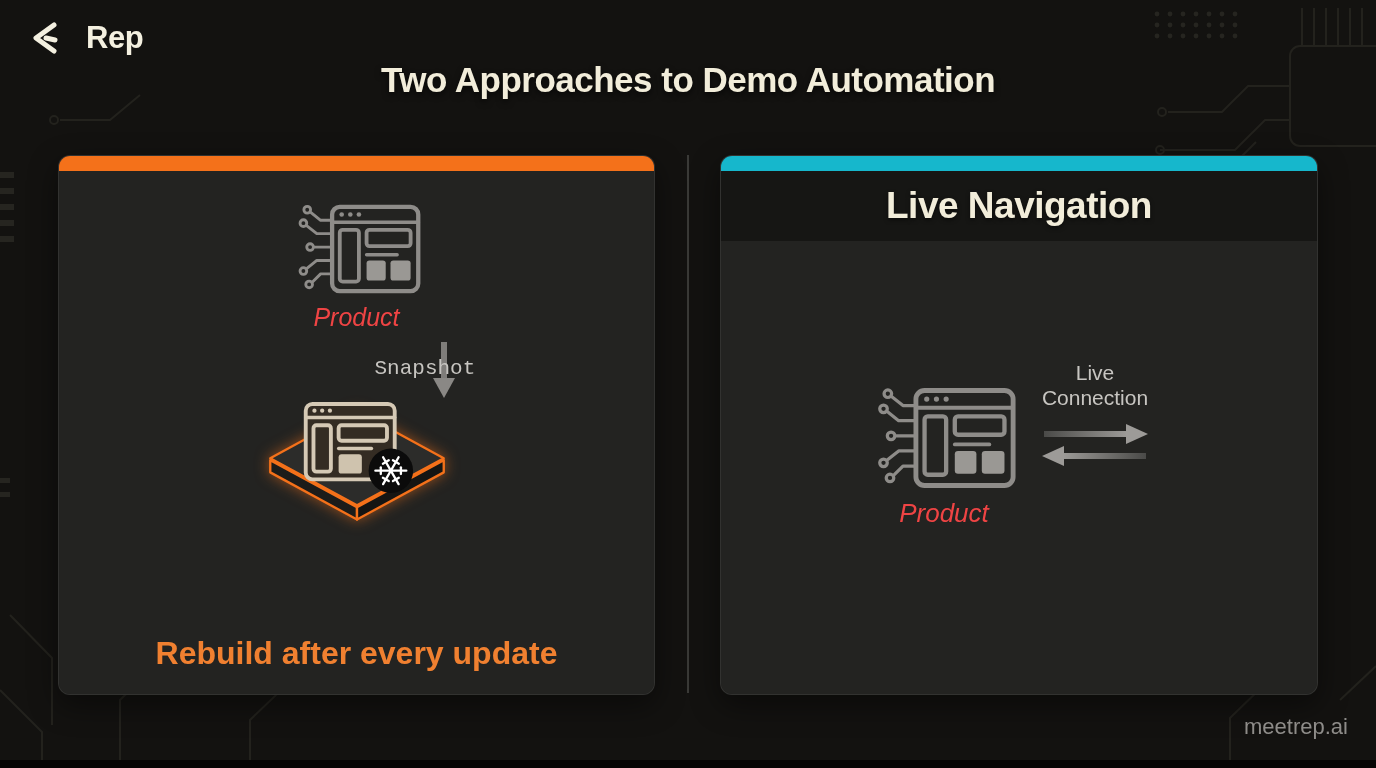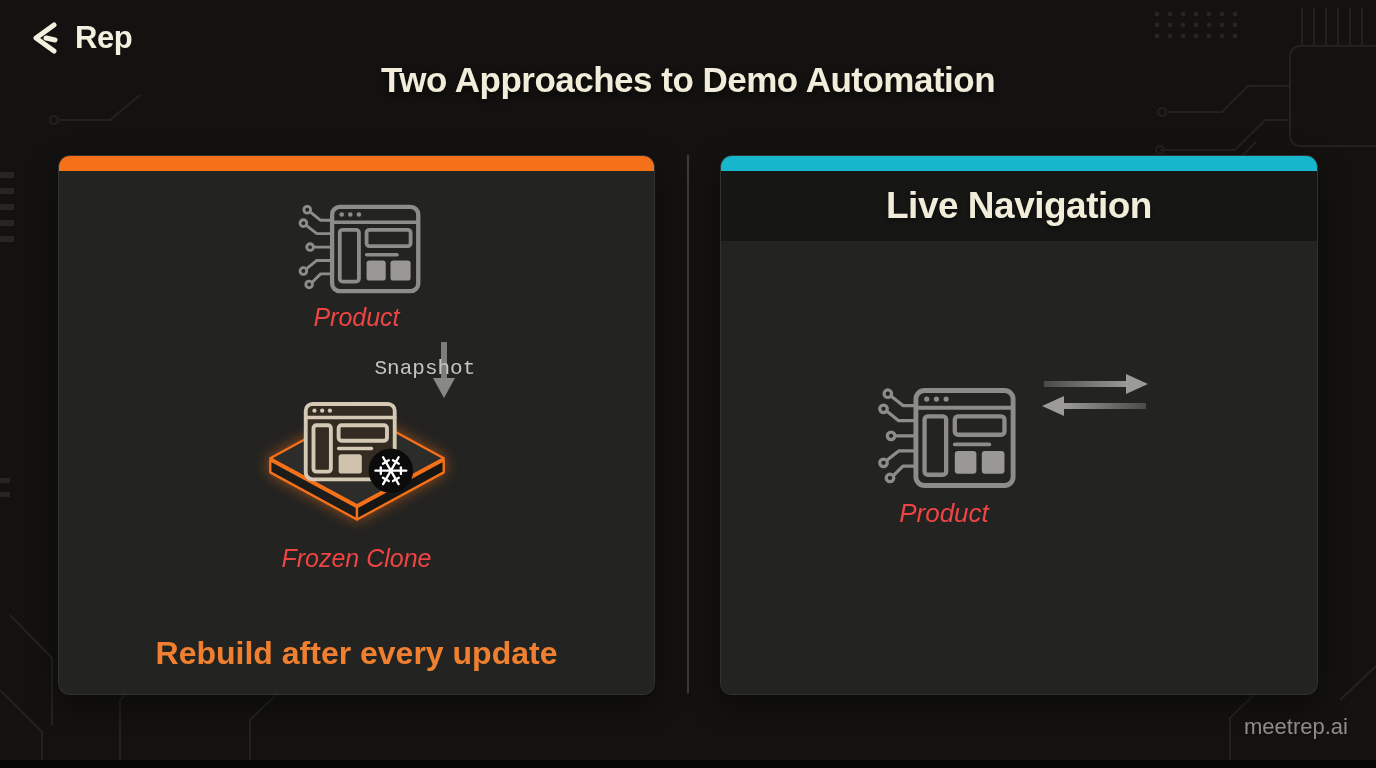--- a/index.html
+++ b/index.html
@@ -7,21 +7,21 @@
   body {
     position:relative;
     width:1376px; height:768px;
     background:#131210;
     font-family:"Liberation Sans", sans-serif;
     overflow:hidden;
     color:#f2edda;
   }
   .bg-deco { position:absolute; inset:0; pointer-events:none; }
 
-  .logo { position:absolute; left:28px; top:20px; display:flex; align-items:center; gap:13px; }
+  .logo { position:absolute; left:28px; top:20px; display:flex; align-items:center; gap:24px; }
   .logo-text { font-size:31px; font-weight:700; color:#f4f0e0; letter-spacing:-0.5px; }
 
   .page-title {
     position:absolute; left:0; right:0; top:60px;
     text-align:center; font-size:35px; font-weight:700;
     color:#f2edda; letter-spacing:-0.5px;
     text-shadow:0 3px 6px rgba(0,0,0,0.6);
   }
 
   .card {
@@ -265,21 +265,20 @@
           <rect x="42" y="28" width="50" height="16" rx="3"></rect>
           <line x1="42" y1="52" x2="76" y2="52" stroke-width="3.5"></line>
           <rect x="42" y="58" width="24" height="20" rx="3" fill="#cfc3ae" stroke="none"></rect>
         </g>
         <circle cx="96" cy="75" r="23" fill="#0b0b0b"></circle>
         <g transform="translate(96,75)">
           <use href="#g-snowflake"></use>
         </g>
       </svg>
     </div>
-    <div class="node-label result-label">Frozen Clone</div>
 
     <div class="verdict verdict-orange">Rebuild after every update</div>
   </div>
 </div>
 
 <div class="card card-right">
   <div class="accent-bar"></div>
   <div class="card-header">
     <span class="card-title">Live Navigation</span>
   </div>
@@ -287,20 +286,21 @@
 
     <div class="live-row">
       <div class="live-product-block">
         <svg width="152" height="108" viewBox="0 0 140 100">
           <use href="#g-product"></use>
         </svg>
         <div class="node-label">Product</div>
       </div>
 
       <div class="connection-block">
+        <div class="small-label connection-label">Live Connection</div>
         <svg class="connection-arrows" width="110" height="50" viewBox="0 0 110 50">
           <defs>
             <linearGradient id="arrR" x1="0" y1="0" x2="1" y2="0">
               <stop offset="0" stop-color="#4a4a48"></stop>
                 <stop offset="1" stop-color="#9d9b98"></stop>
             </linearGradient>
             <linearGradient id="arrL" x1="1" y1="0" x2="0" y2="0">
               <stop offset="0" stop-color="#4a4a48"></stop>
                 <stop offset="1" stop-color="#9d9b98"></stop>
             </linearGradient>

